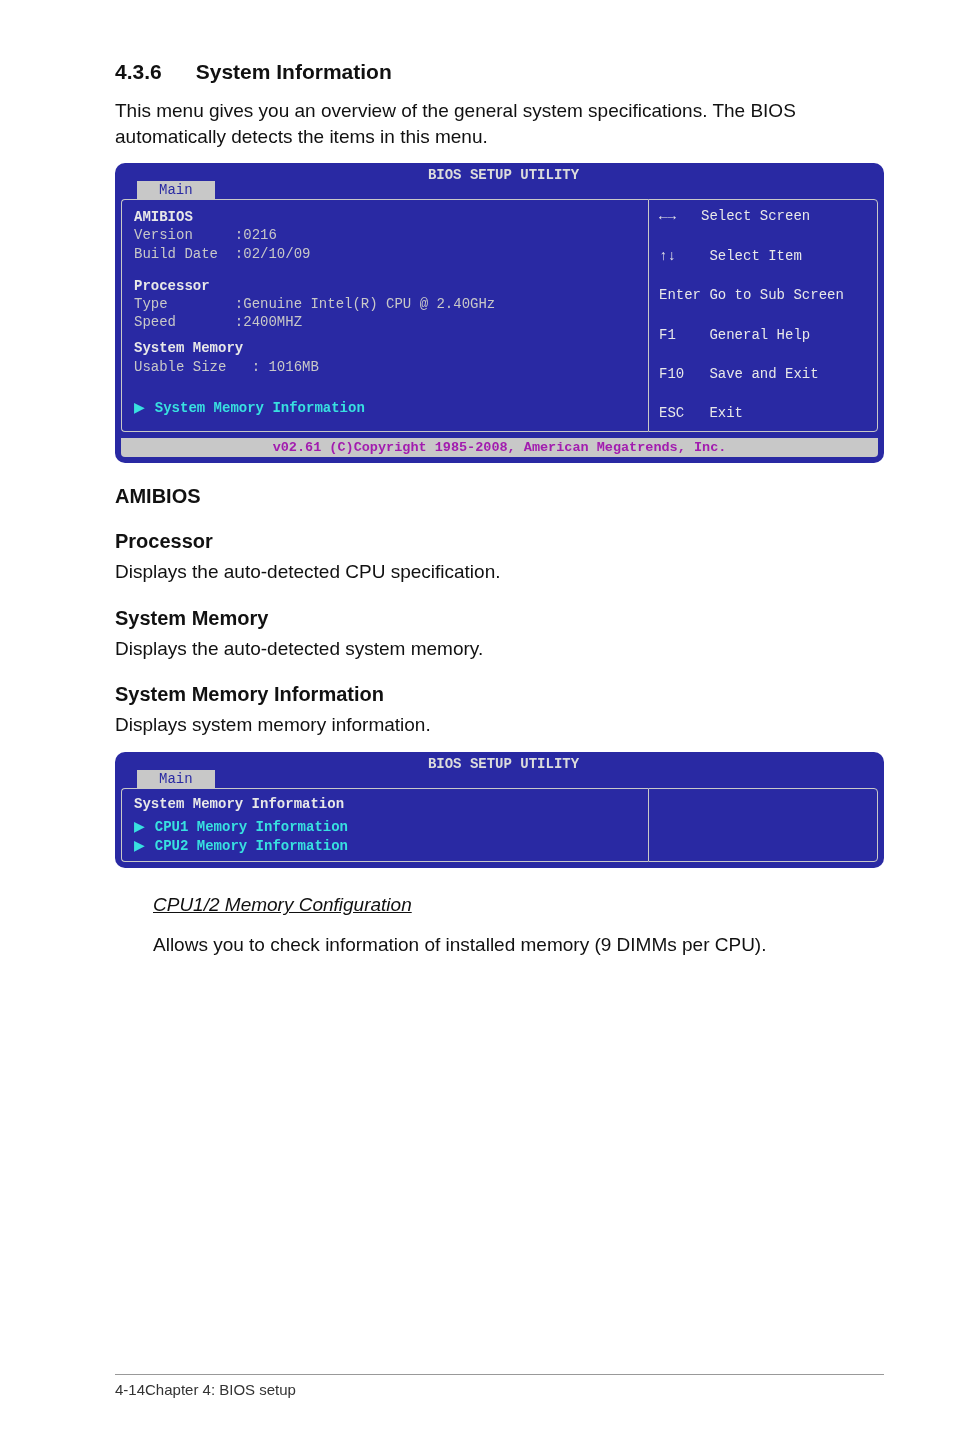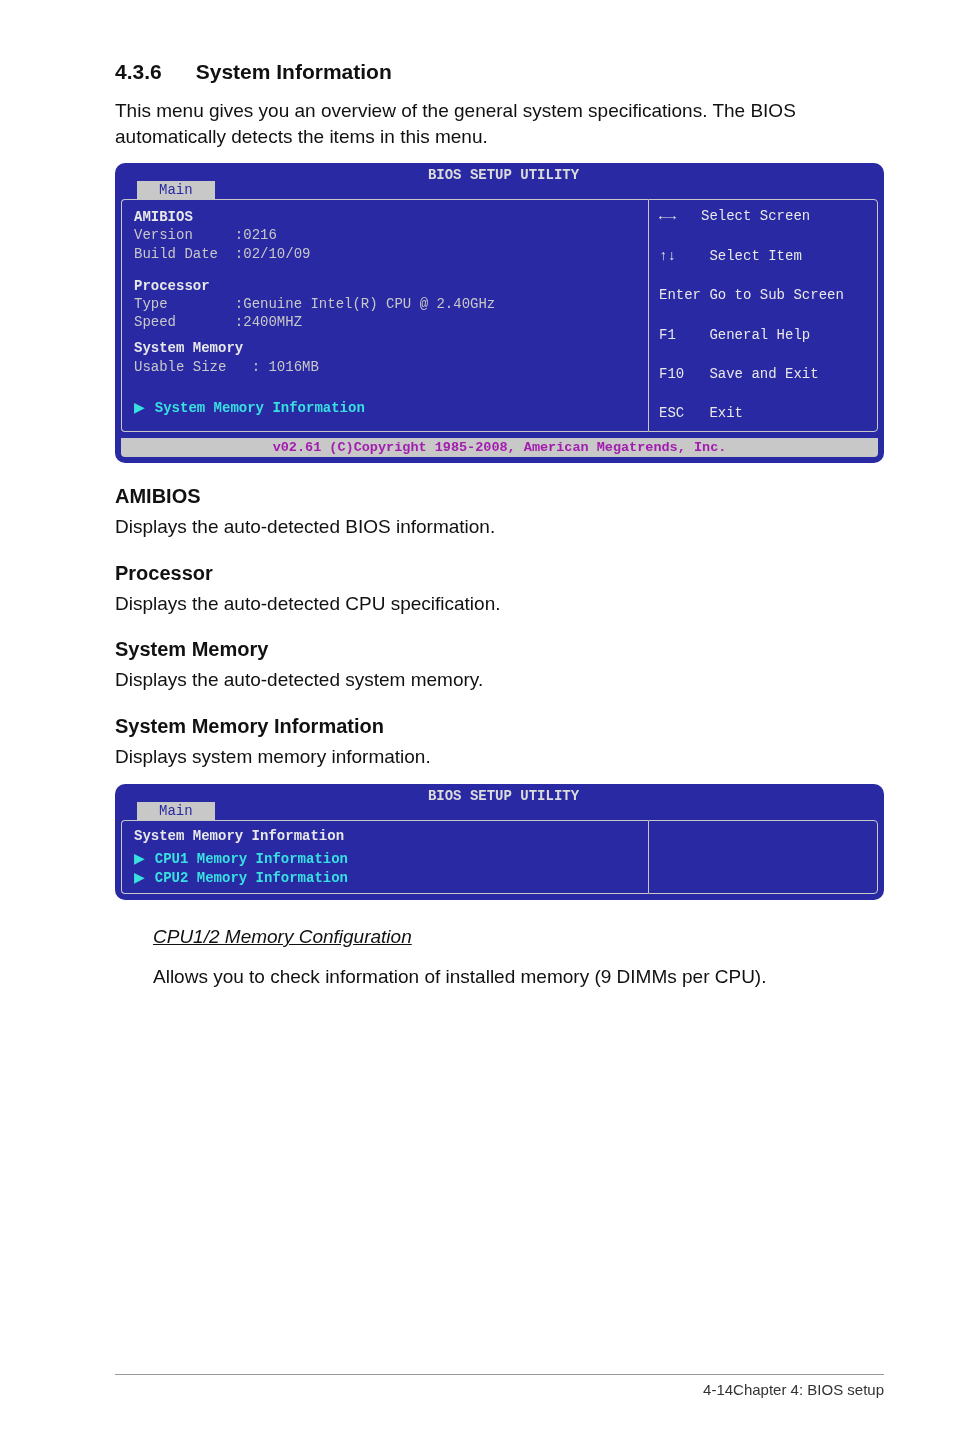--- a/index.html
+++ b/index.html
@@ -130,21 +130,21 @@
   .pgfoot {
     position: absolute;
     left: 115px;
     right: 70px;
     bottom: 40px;
     border-top: 1px solid #999;
     padding-top: 6px;
     font-size: 15px;
     color: #333;
     display: flex;
-    justify-content: flex-end;
+    justify-content: flex-start;
   }
 </style>
 </head>
 <body>
 
 <div class="page">
 
   <h2 class="section-title">
     <span class="sect-num">4.3.6</span><span>System Information</span>
   </h2>
@@ -179,21 +179,20 @@
         <div class="nav-row">Enter Go to Sub Screen</div>
         <div class="nav-row">F1    General Help</div>
         <div class="nav-row">F10   Save and Exit</div>
         <div class="nav-row">ESC   Exit</div>
       </div>
     </div>
     <div class="bios-footer">v02.61 (C)Copyright 1985-2008, American Megatrends, Inc.</div>
   </div>
 
   <h3 class="sub">AMIBIOS</h3>
-  <p class="body">Displays the auto-detected BIOS information.</p>
 
   <h3 class="sub">Processor</h3>
   <p class="body">Displays the auto-detected CPU specification.</p>
 
   <h3 class="sub">System Memory</h3>
   <p class="body">Displays the auto-detected system memory.</p>
 
   <h3 class="sub">System Memory Information</h3>
   <p class="body">Displays system memory information.</p>
 

